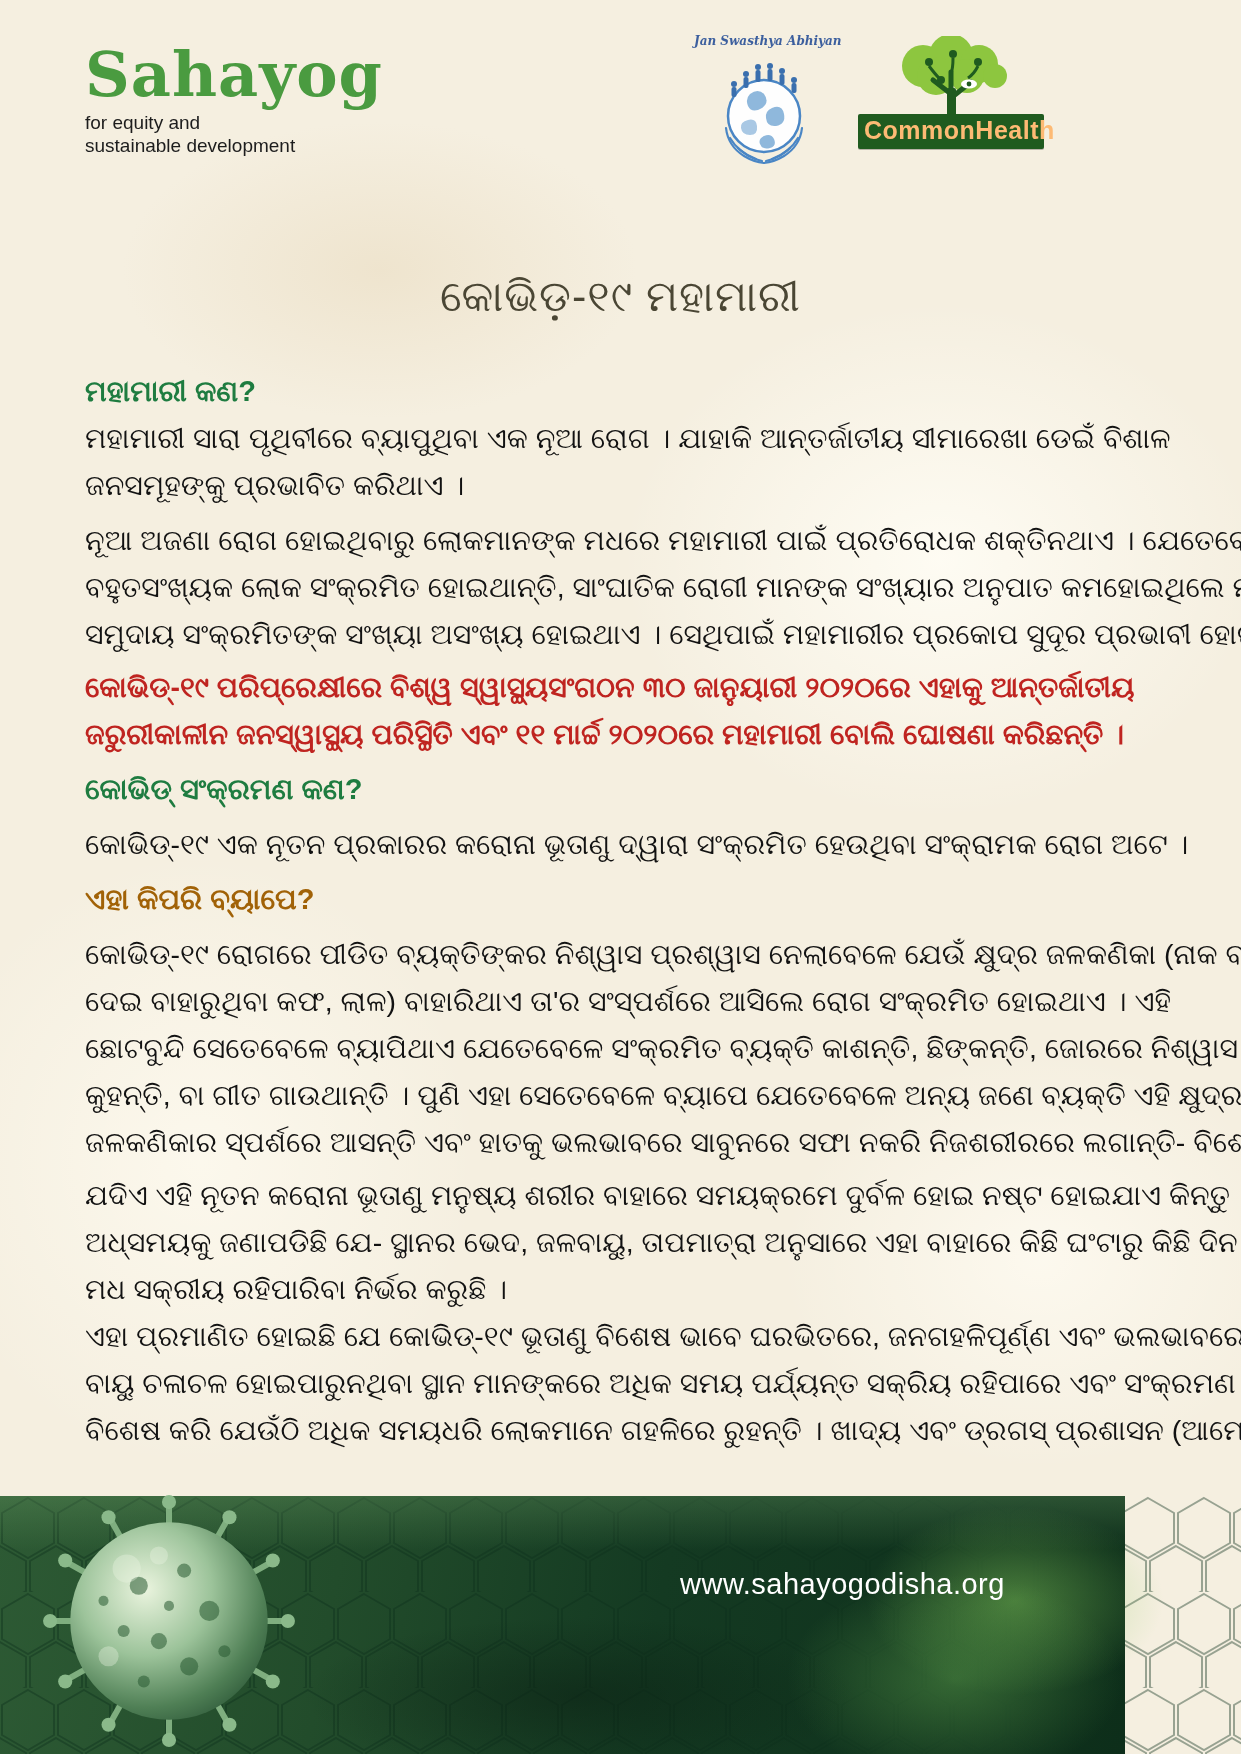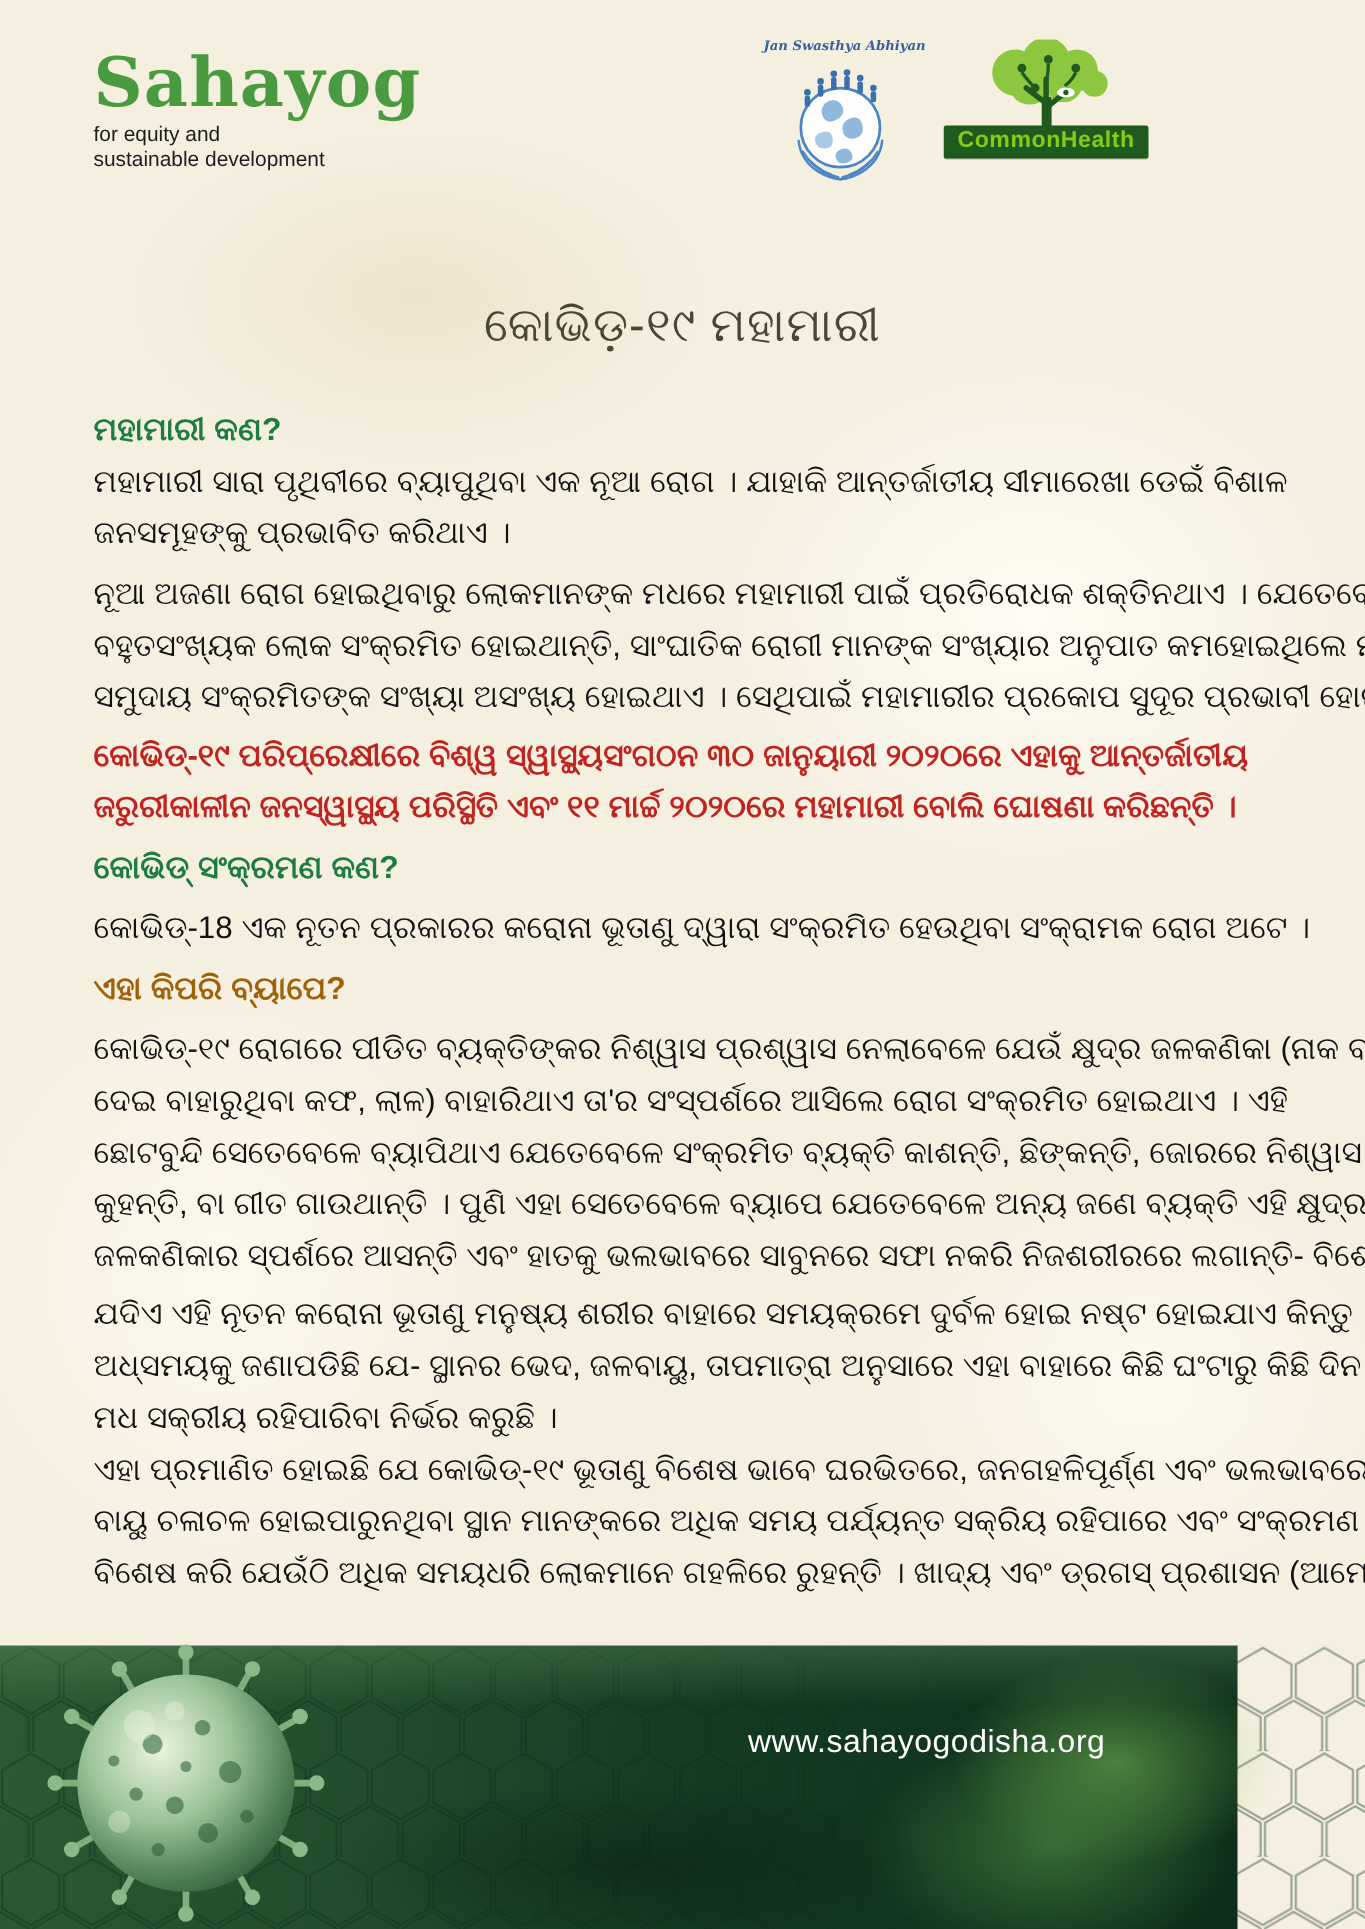--- a/index.html
+++ b/index.html
@@ -18,21 +18,21 @@
                 font-size:62px;line-height:1;color:#4a9b40;letter-spacing:1px;}
   .sahayog-tag{margin-top:5px;font-size:19px;line-height:1.22;color:#1d1d1d;}
 
   .jsa{position:absolute;left:694px;top:34px;width:140px;text-align:center;}
   .jsa-label{font-family:"DejaVu Serif","Liberation Serif",serif;font-style:italic;font-weight:bold;
              font-size:12px;color:#3c5f9e;white-space:nowrap;}
   .jsa svg{display:block;margin:2px auto 0;}
 
   .ch{position:absolute;left:858px;top:36px;width:186px;text-align:center;}
   .ch svg{display:block;margin:0 auto;}
-  .ch-banner{margin-top:-6px;background:#1f5b1f;color:#84cc16;font-weight:bold;font-size:21px;
+  .ch-banner{margin-top:-6px;background:#1f5b1f;color:#fdba74;font-weight:bold;font-size:25px;
              letter-spacing:.5px;padding:2px 6px 4px;border-radius:2px;
              box-shadow:0 1px 0 rgba(0,0,0,.25);}
 
   
   .title{position:absolute;left:0;top:272px;width:100%;text-align:center;
          font-size:43px;color:#4a4634;letter-spacing:1px;}
   .content{position:absolute;left:85px;top:368px;width:1078px;font-size:28.5px;color:#121212;}
   .line{height:47px;line-height:47px;white-space:nowrap;}
   .h{font-weight:bold;font-size:29px;}
   .green{color:#1e7c40;}
@@ -135,21 +135,21 @@
   <div class="content">
     <div class="line h green">ମହାମାରୀ କଣ?</div>
     <div class="line">ମହାମାରୀ ସାରା ପୃଥିବୀରେ ବ୍ୟାପୁଥିବା ଏକ ନୂଆ ରୋଗ । ଯାହାକି ଆନ୍ତର୍ଜାତୀୟ ସୀମାରେଖା ଡେଇଁ ବିଶାଳ</div>
     <div class="line">ଜନସମୂହଙ୍କୁ ପ୍ରଭାବିତ କରିଥାଏ ।</div>
     <div class="line mt8">ନୂଆ ଅଜଣା ରୋଗ ହୋଇଥିବାରୁ ଲୋକମାନଙ୍କ ମଧରେ ମହାମାରୀ ପାଇଁ ପ୍ରତିରୋଧକ ଶକ୍ତିନଥାଏ । ଯେତେବେଳେ</div>
     <div class="line">ବହୁତସଂଖ୍ୟକ ଲୋକ ସଂକ୍ରମିତ ହୋଇଥାନ୍ତି, ସାଂଘାତିକ ରୋଗୀ ମାନଙ୍କ ସଂଖ୍ୟାର ଅନୁପାତ କମହୋଇଥିଲେ ମଧ</div>
     <div class="line">ସମୁଦାୟ ସଂକ୍ରମିତଙ୍କ ସଂଖ୍ୟା ଅସଂଖ୍ୟ ହୋଇଥାଏ । ସେଥିପାଇଁ ମହାମାରୀର ପ୍ରକୋପ ସୁଦୂର ପ୍ରଭାବୀ ହୋଇଥାଏ ।</div>
     <div class="line red mt6">କୋଭିଡ୍-୧୯ ପରିପ୍ରେକ୍ଷୀରେ ବିଶ୍ୱ ସ୍ୱାସ୍ଥ୍ୟସଂଗଠନ ୩୦ ଜାନୁୟାରୀ ୨୦୨୦ରେ ଏହାକୁ ଆନ୍ତର୍ଜାତୀୟ</div>
     <div class="line red">ଜରୁରୀକାଳୀନ ଜନସ୍ୱାସ୍ଥ୍ୟ ପରିସ୍ଥିତି ଏବଂ ୧୧ ମାର୍ଚ୍ଚ ୨୦୨୦ରେ  ମହାମାରୀ ବୋଲି ଘୋଷଣା କରିଛନ୍ତି ।</div>
     <div class="line h green mt8">କୋଭିଡ୍ ସଂକ୍ରମଣ କଣ?</div>
-    <div class="line mt8">କୋଭିଡ୍-18 ଏକ ନୂତନ ପ୍ରକାରର କରୋନା ଭୂତାଣୁ ଦ୍ୱାରା ସଂକ୍ରମିତ ହେଉଥିବା ସଂକ୍ରାମକ ରୋଗ ଅଟେ ।</div>
+    <div class="line mt8">କୋଭିଡ୍-୧୯ ଏକ ନୂତନ ପ୍ରକାରର କରୋନା ଭୂତାଣୁ ଦ୍ୱାରା ସଂକ୍ରମିତ ହେଉଥିବା ସଂକ୍ରାମକ ରୋଗ ଅଟେ ।</div>
     <div class="line h teal mt8">ଏହା କିପରି ବ୍ୟାପେ?</div>
     <div class="line mt8">କୋଭିଡ୍-୧୯ ରୋଗରେ ପୀଡିତ ବ୍ୟକ୍ତିଙ୍କର ନିଶ୍ୱାସ ପ୍ରଶ୍ୱାସ ନେଲାବେଳେ ଯେଉଁ କ୍ଷୁଦ୍ର ଜଳକଣିକା (ନାକ ବା ମୁହଁ</div>
     <div class="line">ଦେଇ ବାହାରୁଥିବା କଫ, ଲାଳ) ବାହାରିଥାଏ ତା'ର ସଂସ୍ପର୍ଶରେ ଆସିଲେ ରୋଗ ସଂକ୍ରମିତ ହୋଇଥାଏ । ଏହି</div>
     <div class="line">ଛୋଟବୁନ୍ଦି ସେତେବେଳେ ବ୍ୟାପିଥାଏ ଯେତେବେଳେ ସଂକ୍ରମିତ ବ୍ୟକ୍ତି କାଶନ୍ତି, ଛିଙ୍କନ୍ତି, ଜୋରରେ ନିଶ୍ୱାସ ନିଅନ୍ତି, କଥା</div>
     <div class="line">କୁହନ୍ତି, ବା ଗୀତ ଗାଉଥାନ୍ତି । ପୁଣି ଏହା ସେତେବେଳେ ବ୍ୟାପେ ଯେତେବେଳେ ଅନ୍ୟ ଜଣେ ବ୍ୟକ୍ତି ଏହି କ୍ଷୁଦ୍ର</div>
     <div class="line">ଜଳକଣିକାର ସ୍ପର୍ଶରେ ଆସନ୍ତି ଏବଂ ହାତକୁ ଭଲଭାବରେ ସାବୁନରେ ସଫା ନକରି ନିଜଶରୀରରେ ଲଗାନ୍ତି- ବିଶେଷ</div>
     <div class="line mt6">ଯଦିଏ ଏହି ନୂତନ କରୋନା ଭୂତାଣୁ ମନୁଷ୍ୟ ଶରୀର ବାହାରେ ସମୟକ୍ରମେ ଦୁର୍ବଳ ହୋଇ ନଷ୍ଟ ହୋଇଯାଏ କିନ୍ତୁ</div>
     <div class="line">ଅଧ୍ସମୟକୁ ଜଣାପଡିଛି ଯେ- ସ୍ଥାନର ଭେଦ, ଜଳବାୟୁ, ତାପମାତ୍ରା ଅନୁସାରେ ଏହା ବାହାରେ କିଛି ଘଂଟାରୁ କିଛି ଦିନ</div>
     <div class="line">ମଧ ସକ୍ରୀୟ ରହିପାରିବା ନିର୍ଭର କରୁଛି ।</div>
     <div class="line">ଏହା ପ୍ରମାଣିତ ହୋଇଛି ଯେ କୋଭିଡ୍-୧୯ ଭୂତାଣୁ ବିଶେଷ ଭାବେ ଘରଭିତରେ, ଜନଗହଳିପୂର୍ଣ୍ଣ ଏବଂ ଭଲଭାବରେ</div>

